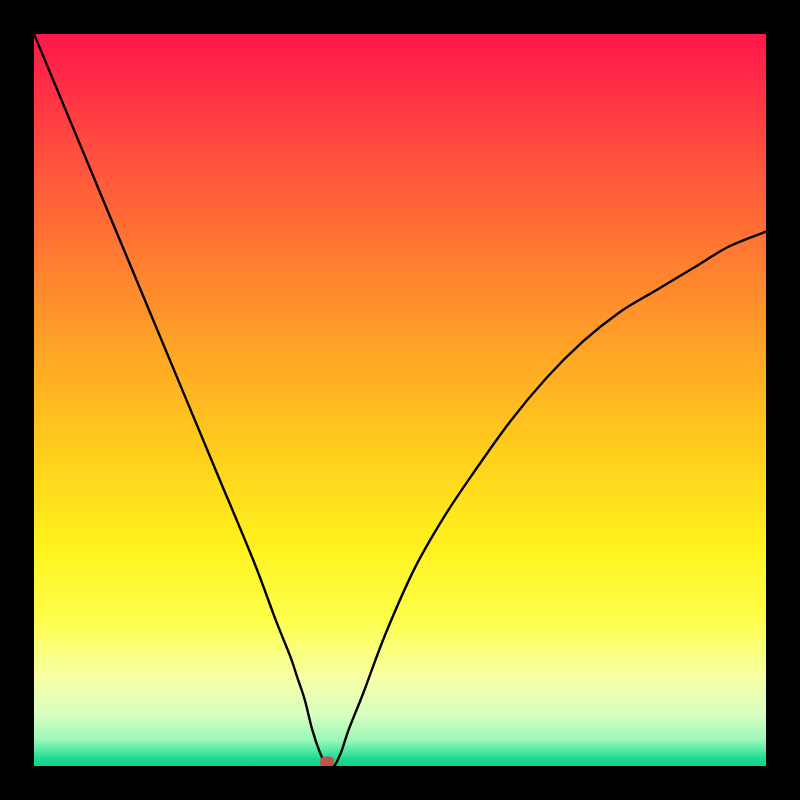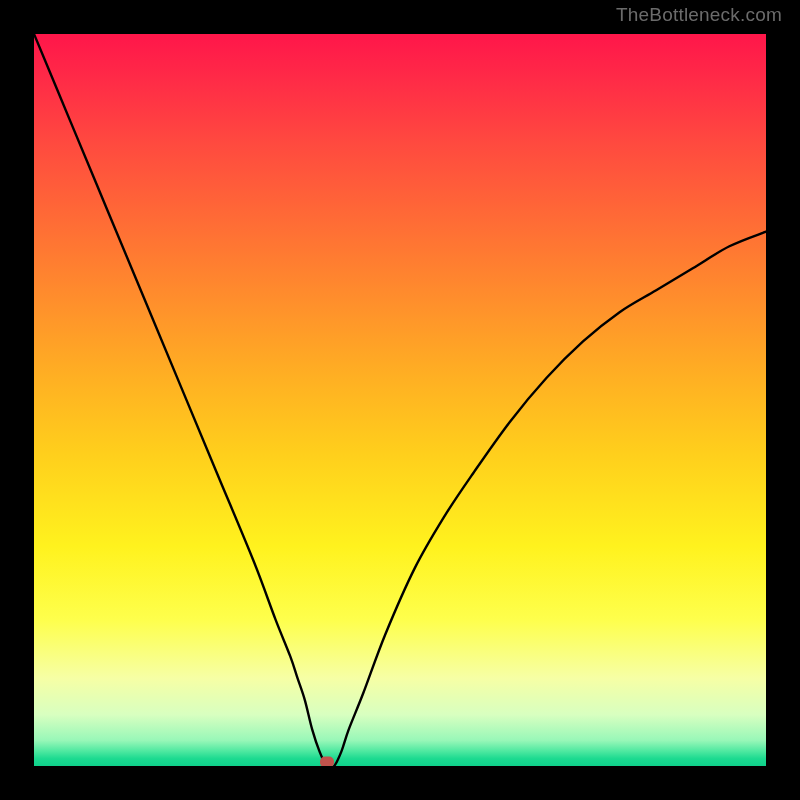--- a/index.html
+++ b/index.html
@@ -77,21 +77,20 @@
     height: 11px;
     background: #c1534c;
     border-radius: 5px;
     transform: translate(-50%, -50%);
   }
 </style>
 </head>
 <body>
 
 <div class="frame">
-  <div class="watermark">TheBottleneck.com</div>
 
   <div class="plot-area">
     <div class="gradient-bg"></div>
 
     <svg class="curve" viewBox="0 0 732 732" preserveAspectRatio="none">
       <path d="M 0.00 0.00 C 6.10 14.64, 24.40 58.56, 36.60 87.84 C 48.80 117.12, 61.00 146.40, 73.20 175.68 C 85.40 204.96, 97.60 234.24, 109.80 263.52 C 122.00 292.80, 134.20 322.08, 146.40 351.36 C 158.60 380.64, 170.80 409.92, 183.00 439.20 C 195.20 468.48, 209.84 502.64, 219.60 527.04 C 229.36 551.44, 235.46 569.74, 241.56 585.60 C 247.66 601.46, 252.54 612.44, 256.20 622.20 C 259.86 631.96, 261.08 636.84, 263.52 644.16 C 265.96 651.48, 268.40 657.58, 270.84 666.12 C 273.28 674.66, 275.72 686.86, 278.16 695.40 C 280.60 703.94, 283.04 711.26, 285.48 717.36 C 287.92 723.46, 290.36 729.56, 292.80 732.00 C 295.24 734.44, 297.68 734.44, 300.12 732.00 C 302.56 729.56, 305.00 723.46, 307.44 717.36 C 309.88 711.26, 311.10 705.16, 314.76 695.40 C 318.42 685.64, 323.30 674.66, 329.40 658.80 C 335.50 642.94, 342.82 620.98, 351.36 600.24 C 359.90 579.50, 370.88 553.88, 380.64 534.36 C 390.40 514.84, 400.16 498.98, 409.92 483.12 C 419.68 467.26, 428.22 455.06, 439.20 439.20 C 450.18 423.34, 463.60 403.82, 475.80 387.96 C 488.00 372.10, 500.20 357.46, 512.40 344.04 C 524.60 330.62, 536.80 318.42, 549.00 307.44 C 561.20 296.46, 573.40 286.70, 585.60 278.16 C 597.80 269.62, 610.00 263.52, 622.20 256.20 C 634.40 248.88, 646.60 241.56, 658.80 234.24 C 671.00 226.92, 683.20 218.38, 695.40 212.28 C 707.60 206.18, 725.90 200.08, 732.00 197.64"></path>
     </svg>
 
     <div class="marker" style="left: 292.8px; top: 728.34px;"></div>
   </div>

